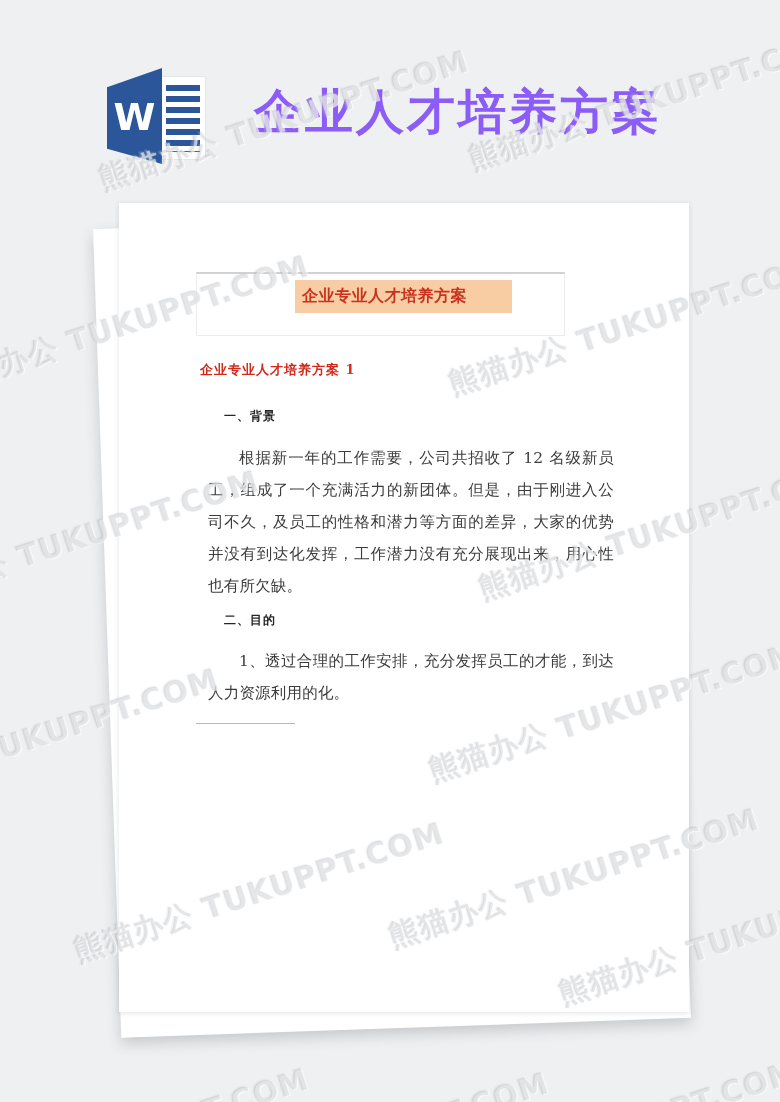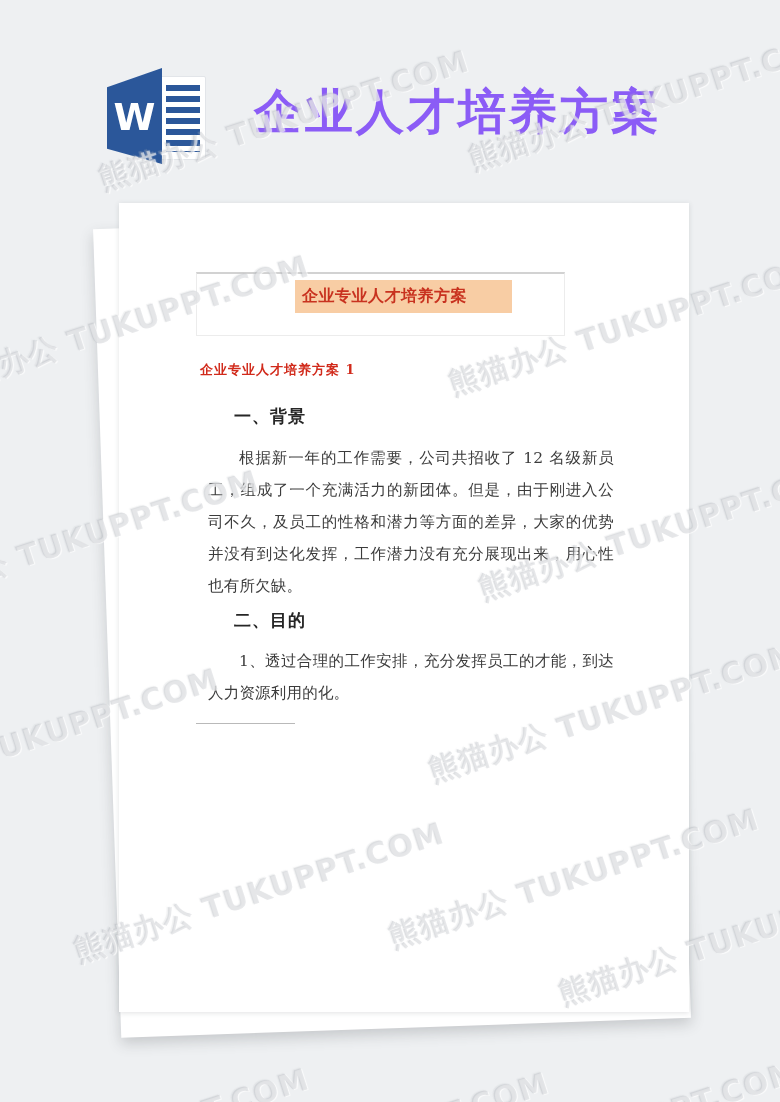--- a/index.html
+++ b/index.html
@@ -55,21 +55,21 @@
     padding-left:7px;font-size:16px;font-weight:bold;color:#c8321f;letter-spacing:0.5px;
   }
 
   
   .doc-body{position:absolute;left:81px;top:155px;width:414px;color:#3c3c3c;}
   .doc-title{
     margin:0 0 21px 0;font-size:13px;line-height:24px;font-weight:bold;
     color:#d12a1b;letter-spacing:1px;
   }
   .doc-h3{
-    margin:0 0 13px 0;font-size:17px;line-height:26px;font-weight:bold;
+    margin:0 0 13px 0;font-size:12px;line-height:26px;font-weight:bold;
     color:#262626;text-indent:2em;letter-spacing:1px;
   }
   .doc-h3.second{margin-top:3px;margin-bottom:12px;}
   .doc-p{
     margin:0 0 5px 8px;font-size:15.5px;line-height:32px;text-align:justify;
     text-indent:2em;letter-spacing:0.2px;
   }
   .heading-underline{
     position:absolute;left:77px;top:520px;width:99px;height:1px;background:#b9b9b9;
   }

